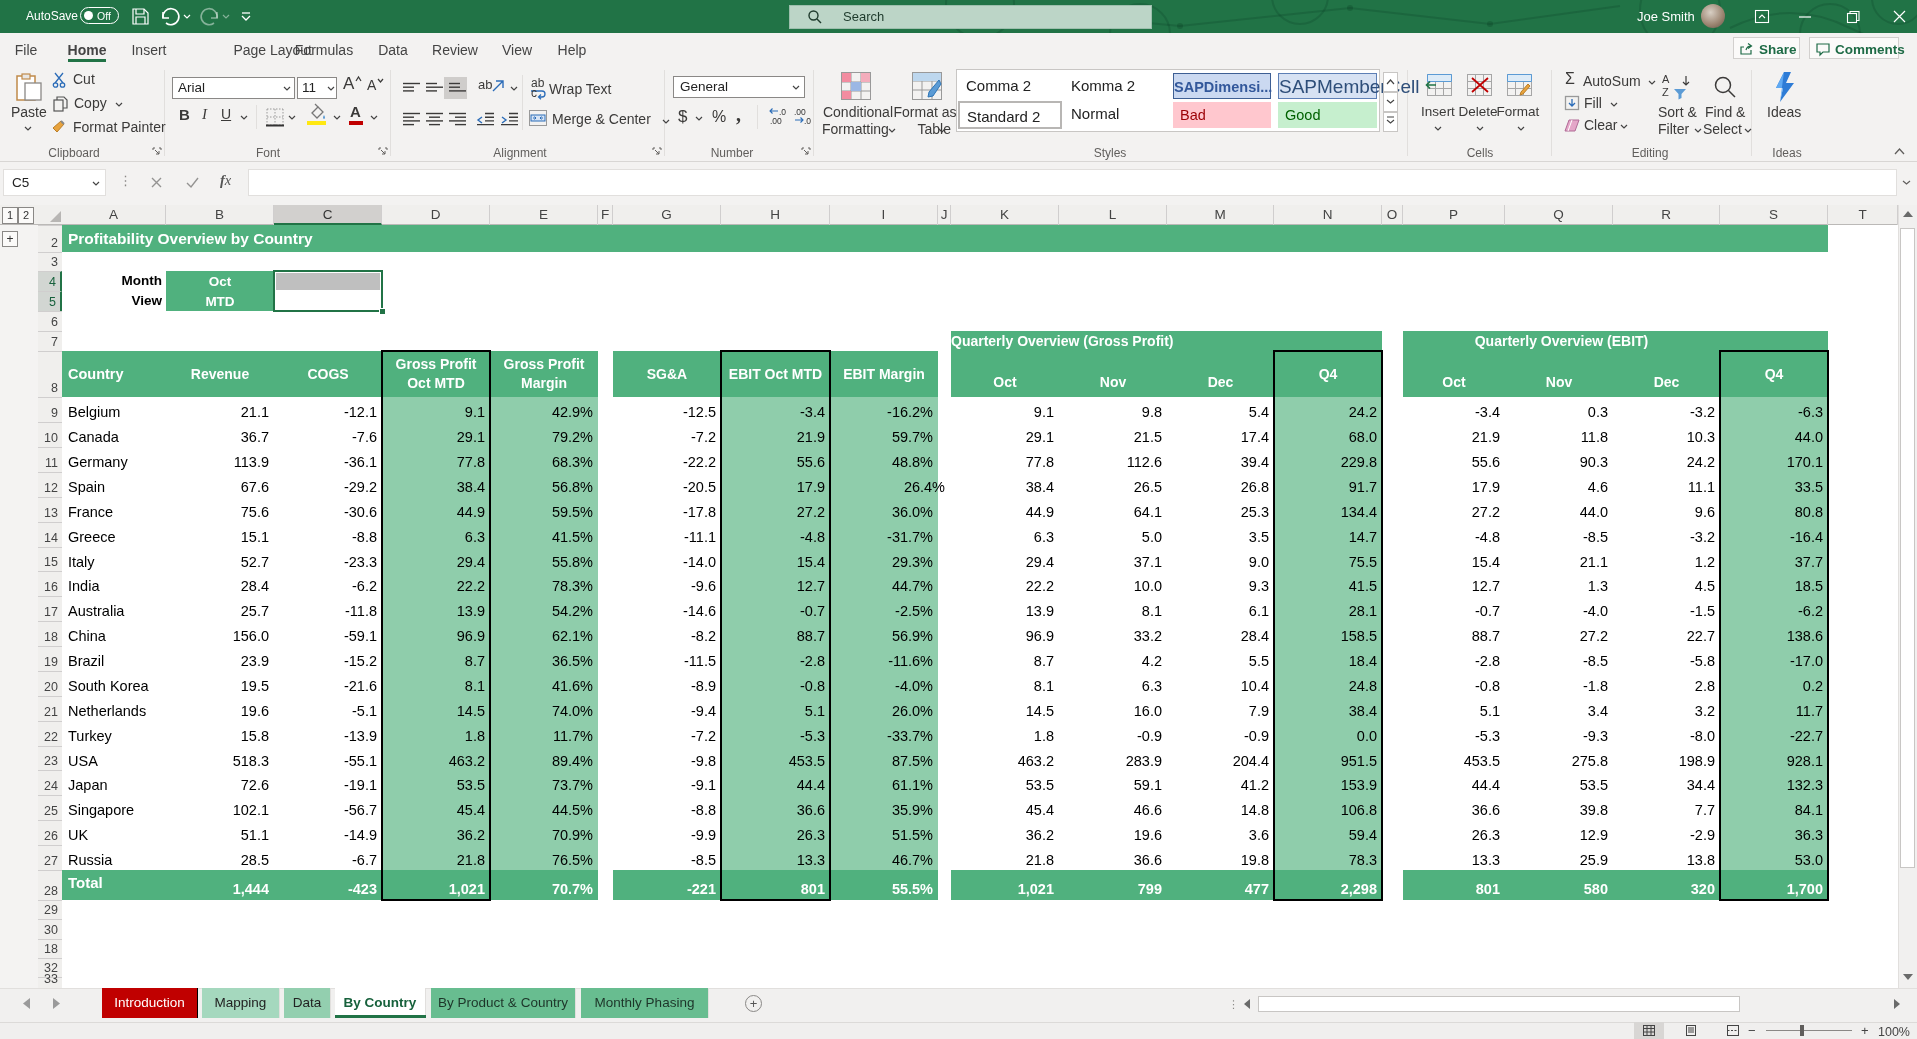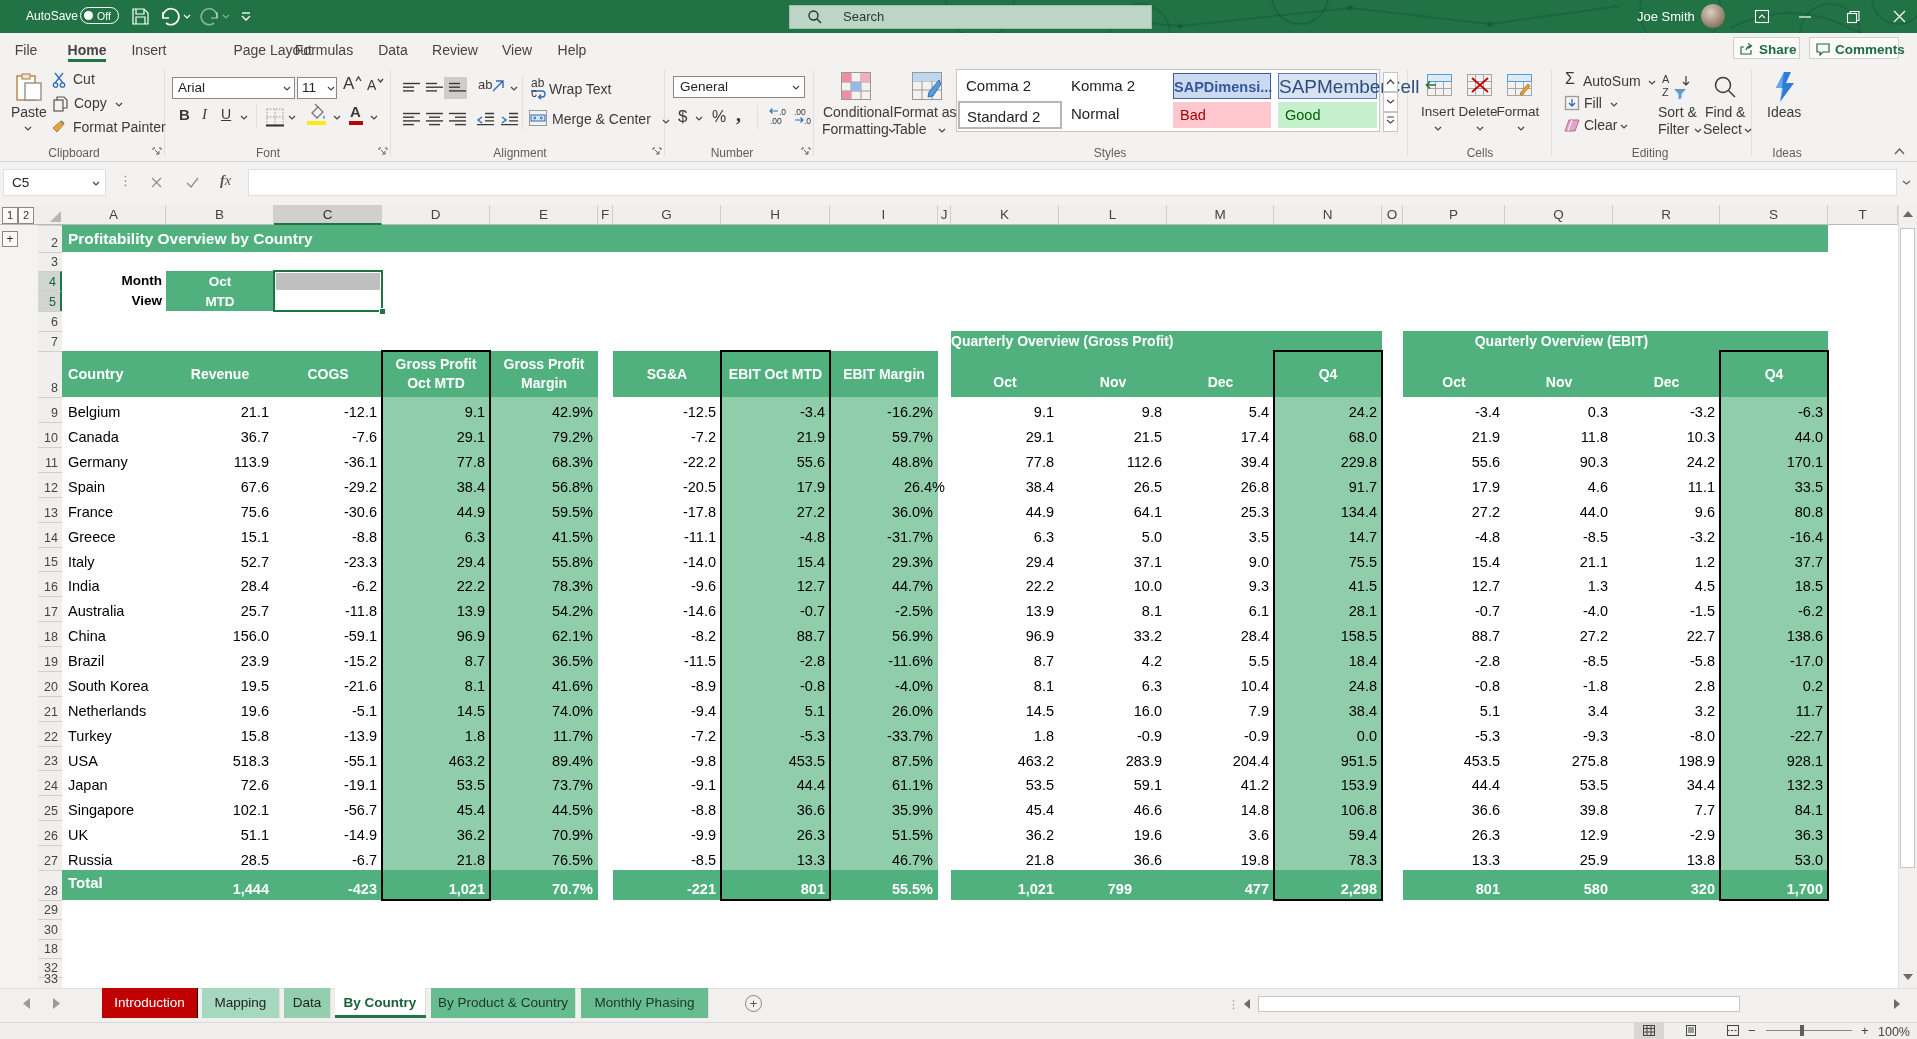--- a/index.html
+++ b/index.html
@@ -317,21 +317,21 @@
 <svg class="ab" style="left:888px;top:128px" width="8" height="5">
     <path d="M1 1 L4.0 4 L7 1" stroke="#444" stroke-width="1.2" fill="none"></path>
   </svg>
 <svg class="ab" style="left:912px;top:72px" width="30" height="28" fill="none">
     <rect x="0.5" y="0.5" width="29" height="27" stroke="#999"></rect>
     <path d="M0.5 9 h29 M0.5 18 h29 M10 0.5 v27 M20 0.5 v27" stroke="#999"></path>
     <rect x="1" y="1" width="28" height="8" fill="#BDD7EE"></rect>
     <path d="M27 8 L17 20 l-1 5 l5 -1 L29 12 z" fill="#5B9BD5" stroke="#2E75B6"></path>
   </svg>
 <div class="bt" style="left:893px;top:104px;width:64px;text-align:center">Format as</div>
-<div class="bt" style="left:893px;top:121px;width:58px;text-align:left">Table</div>
+<div class="bt" style="left:893px;top:121px;width:58px;text-align:right">Table</div>
 <svg class="ab" style="left:938px;top:128px" width="8" height="5">
     <path d="M1 1 L4.0 4 L7 1" stroke="#444" stroke-width="1.2" fill="none"></path>
   </svg>
 <div class="ab" style="left:956px;top:69px;width:424px;height:63px;background:#fff;border:1px solid #C8C6C4"></div>
 <div class="ab" style="left:966px;top:74px;width:100px;height:24px;line-height:24px;font-size:15px;color:#222">Comma 2</div>
 <div class="ab" style="left:1071px;top:74px;width:100px;height:24px;line-height:24px;font-size:15px;color:#222">Komma 2</div>
 <div class="ab" style="left:1173px;top:73px;width:98px;height:26px;line-height:26px;background:#CBD9F1;border:1.5px solid #3E5F94;font-size:14.5px;font-weight:bold;color:#33589B;text-align:center">SAPDimensi...</div>
 <div class="ab" style="left:1278px;top:73px;width:99px;height:26px;line-height:26px;background:#D7E2F3;border:1px solid #5D7FB5;font-size:19px;color:#2E4E79;text-align:center">SAPMemberCell</div>
 <div class="ab" style="left:958px;top:101px;width:104px;height:28px;line-height:28px;background:#fff;border:2px solid #B8B6B4;font-size:15px;color:#222;padding-left:7px">Standard 2</div>
 <div class="ab" style="left:1071px;top:102px;width:100px;height:24px;line-height:24px;font-size:15px;color:#222">Normal</div>
@@ -856,21 +856,21 @@
 <div class="ab grn" style="left:1403px;top:870px;width:425px;height:30px"></div>
 <div class="ab wht b" style="left:68px;top:874px;font-size:15px">Total</div>
 <div class="num wht b" style="left:166px;top:879px;width:108px;height:21px;line-height:21px">1,444</div>
 <div class="num wht b" style="left:274px;top:879px;width:108px;height:21px;line-height:21px">-423</div>
 <div class="num wht b" style="left:382px;top:879px;width:108px;height:21px;line-height:21px">1,021</div>
 <div class="num wht b" style="left:490px;top:879px;width:108px;height:21px;line-height:21px">70.7%</div>
 <div class="num wht b" style="left:613px;top:879px;width:108px;height:21px;line-height:21px">-221</div>
 <div class="num wht b" style="left:721px;top:879px;width:109px;height:21px;line-height:21px">801</div>
 <div class="num wht b" style="left:830px;top:879px;width:108px;height:21px;line-height:21px">55.5%</div>
 <div class="num wht b" style="left:951px;top:879px;width:108px;height:21px;line-height:21px">1,021</div>
-<div class="num wht b" style="left:1029px;top:879px;width:108px;height:21px;line-height:21px">799</div>
+<div class="num wht b" style="left:1059px;top:879px;width:108px;height:21px;line-height:21px">799</div>
 <div class="num wht b" style="left:1167px;top:879px;width:107px;height:21px;line-height:21px">477</div>
 <div class="num wht b" style="left:1274px;top:879px;width:108px;height:21px;line-height:21px">2,298</div>
 <div class="num wht b" style="left:1403px;top:879px;width:102px;height:21px;line-height:21px">801</div>
 <div class="num wht b" style="left:1505px;top:879px;width:108px;height:21px;line-height:21px">580</div>
 <div class="num wht b" style="left:1613px;top:879px;width:107px;height:21px;line-height:21px">320</div>
 <div class="num wht b" style="left:1720px;top:879px;width:108px;height:21px;line-height:21px">1,700</div>
 <div class="ab" style="left:381px;top:350px;width:110px;height:551px;border:2px solid #000"></div>
 <div class="ab" style="left:720px;top:350px;width:111px;height:551px;border:2px solid #000"></div>
 <div class="ab" style="left:1273px;top:350px;width:110px;height:551px;border:2px solid #000"></div>
 <div class="ab" style="left:1719px;top:350px;width:110px;height:551px;border:2px solid #000"></div>

